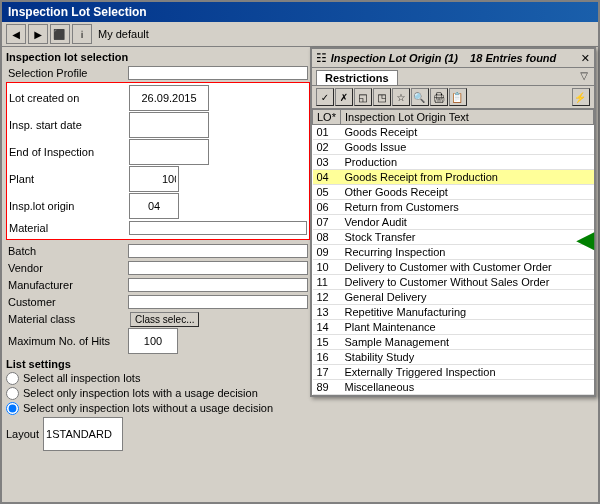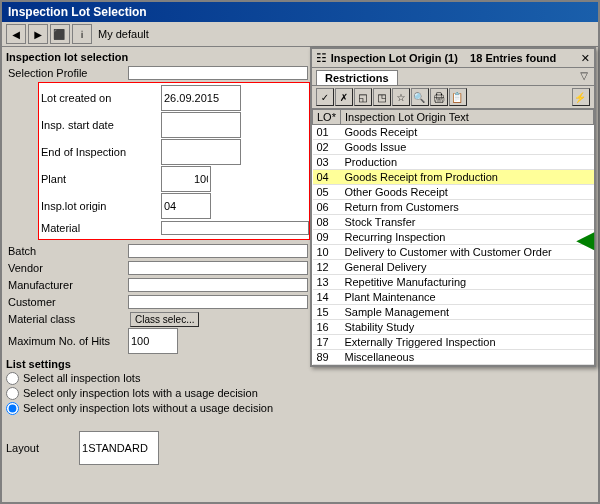--- a/index.html
+++ b/index.html
@@ -73,21 +73,20 @@
       font-weight: bold;
       margin-bottom: 2px;
       color: #000;
     }
 
     .field-group {
       border: 1px solid #ff0000;
       background: white;
       padding: 2px;
       margin-bottom: 3px;
-      margin-left: 32px;
     }
 
     .field-row {
       display: flex;
       align-items: center;
       margin-bottom: 1px;
       min-height: 16px;
     }
 
     .field-label {
@@ -106,20 +105,21 @@
       flex: 1;
     }
 
     .field-input-small {
       width: 60px;
       border: 1px solid #808080;
       background: white;
       height: 26px;
       font-size: 11px;
       padding: 0 2px;
+      text-align: center;
     }
 
     .fields-outer {
       margin-bottom: 3px;
     }
 
     .field-row-plain {
       display: flex;
       align-items: center;
       margin-bottom: 1px;
@@ -148,23 +148,22 @@
       font-size: 11px;
     }
 
     .radio-row input {
       margin-right: 4px;
     }
 
     .layout-row {
       display: flex;
       align-items: center;
-      margin-top: 16px;
-      font-size: 11px;
-      gap: 36px;
+      margin-top: 2px;
+      font-size: 11px;
     }
 
     .layout-input {
       border: 1px solid #808080;
       background: white;
       height: 14px;
       font-size: 11px;
       padding: 16px 2px;
       width: 80px;
       margin-left: 4px;
@@ -194,20 +193,21 @@
 
     .dropdown-header-left {
       display: flex;
       align-items: center;
       gap: 4px;
     }
 
     .dropdown-title-text {
       font-size: 11px;
       font-weight: bold;
+      font-style: italic;
     }
 
     .tab-bar {
       background: #d4d0c8;
       display: flex;
       padding: 2px 4px 0;
       border-bottom: 1px solid #808080;
     }
 
     .tab {
@@ -454,30 +454,38 @@
   </tr>
               <tr>
     <td class="lo-col">05</td>
     <td>Other Goods Receipt</td>
   </tr>
               <tr>
     <td class="lo-col">06</td>
     <td>Return from Customers</td>
   </tr>
               <tr>
+    <td class="lo-col">07</td>
+    <td>Vendor Audit</td>
+  </tr>
+              <tr>
     <td class="lo-col">08</td>
     <td>Stock Transfer</td>
   </tr>
               <tr>
     <td class="lo-col">09</td>
     <td>Recurring Inspection</td>
   </tr>
               <tr>
     <td class="lo-col">10</td>
     <td>Delivery to Customer with Customer Order</td>
+  </tr>
+              <tr>
+    <td class="lo-col">11</td>
+    <td>Delivery to Customer Without Sales Order</td>
   </tr>
               <tr>
     <td class="lo-col">12</td>
     <td>General Delivery</td>
   </tr>
               <tr>
     <td class="lo-col">13</td>
     <td>Repetitive Manufacturing</td>
   </tr>
               <tr>

